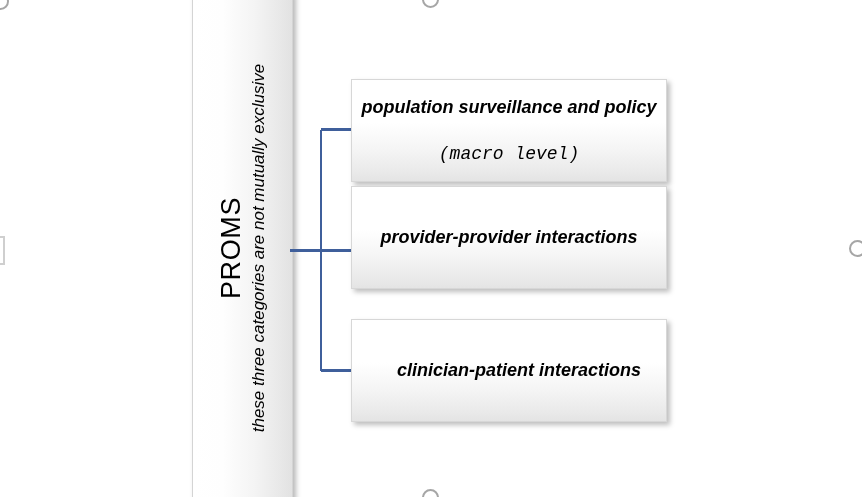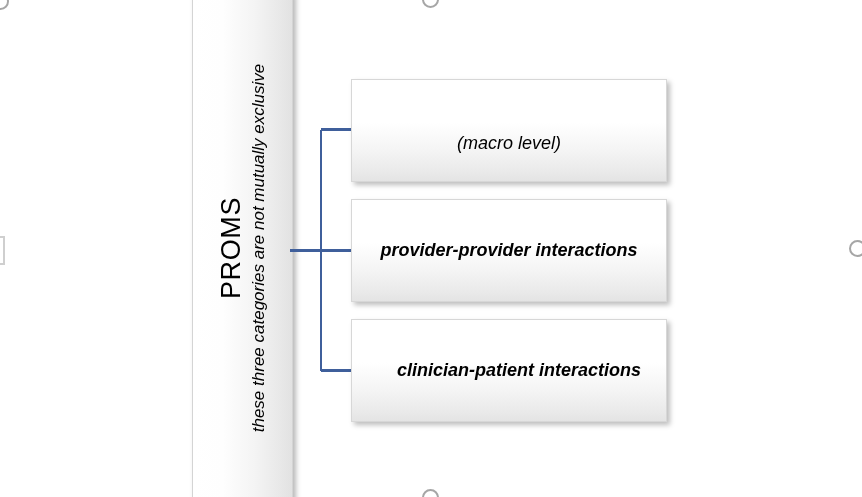--- a/index.html
+++ b/index.html
@@ -97,35 +97,35 @@
         #e9e9e9 92%,
         #e4e4e4 100%);
     box-shadow: 3px 3px 5px rgba(0,0,0,0.26);
     display: flex;
     flex-direction: column;
     align-items: center;
     justify-content: center;
     padding: 0 8px;
   }
   .cbox-1 { top: 79px; }
-  .cbox-2 { top: 199px; }
+  .cbox-2 { top: 186px; }
   .cbox-3 { top: 319px; padding-left: 28px; }
 
   .cbox-title {
     font-family: "Liberation Sans", sans-serif;
     font-size: 18px;
     font-weight: bold;
     font-style: italic;
     color: #000000;
     text-align: center;
     line-height: 1.15;
     white-space: nowrap;
   }
   .cbox-level {
-    font-family: Liberation Sans, sans-serif;
+    font-family: Liberation Mono, monospace;
     font-size: 18px;
     font-weight: 400;
     font-style: italic;
     color: #000000;
     text-align: center;
     line-height: 1.15;
     margin-top: 26px;
     white-space: nowrap;
   }
 
@@ -175,20 +175,21 @@
     <line x1="321" y1="129.5" x2="321" y2="370.5" stroke="#3F5F9B" stroke-width="2.4" shape-rendering="crispEdges"></line>
 
     <line x1="321" y1="129.5" x2="352" y2="129.5" stroke="#3F5F9B" stroke-width="2.4" shape-rendering="crispEdges"></line>
 
     <line x1="321" y1="250.5" x2="352" y2="250.5" stroke="#3F5F9B" stroke-width="2.4" shape-rendering="crispEdges"></line>
 
     <line x1="321" y1="370.5" x2="352" y2="370.5" stroke="#3F5F9B" stroke-width="2.4" shape-rendering="crispEdges"></line>
   </svg>
 
   <div class="cbox cbox-1">
+    <div class="cbox-title">population surveillance and policy</div>
     <div class="cbox-level">(macro level)</div>
   </div>
 
   <div class="cbox cbox-2">
     <div class="cbox-title">provider-provider interactions</div>
   </div>
 
   <div class="cbox cbox-3">
     <div class="cbox-title">clinician-patient interactions</div>
   </div>

